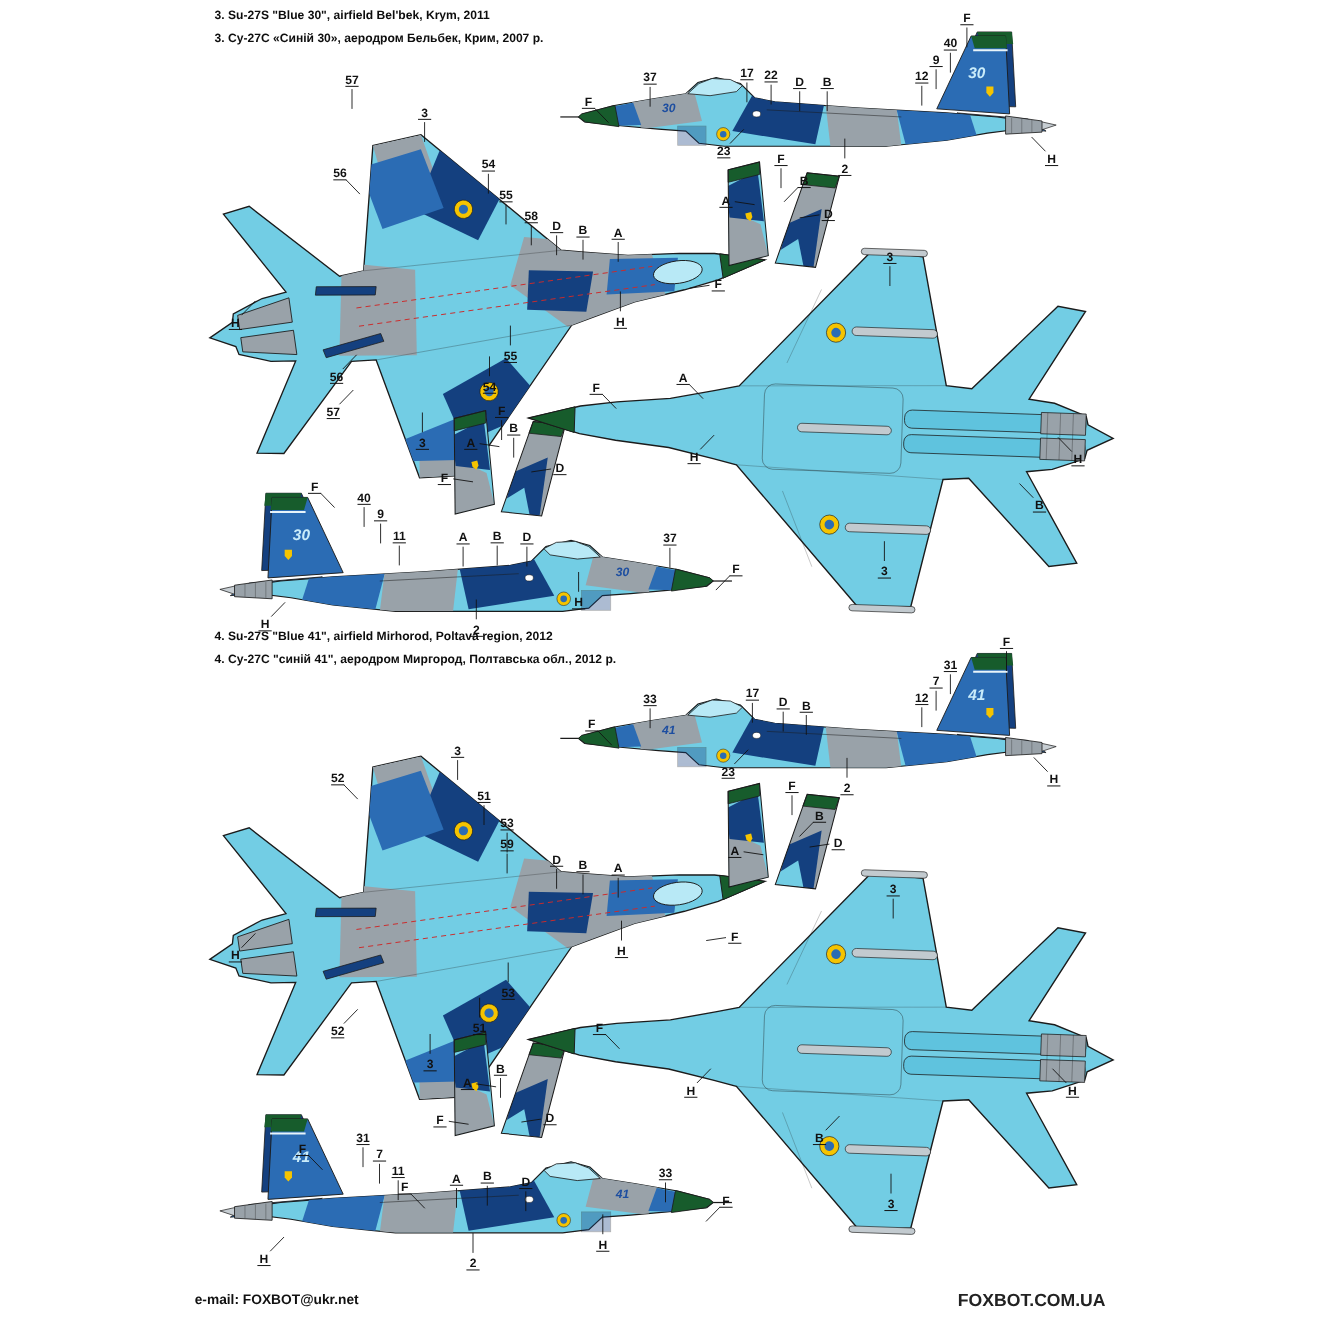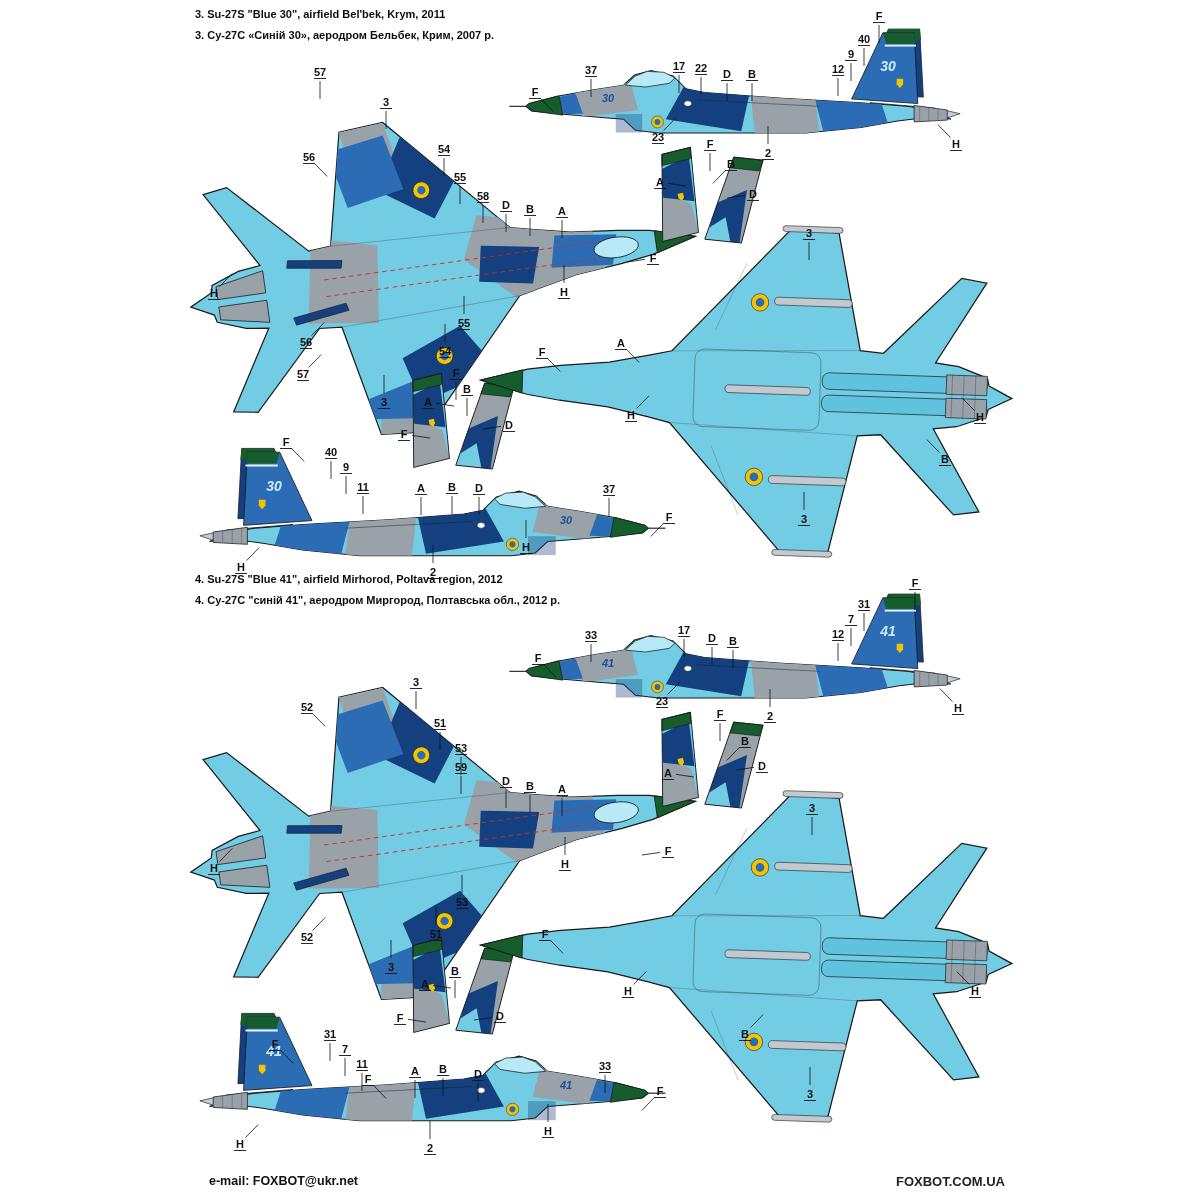--- a/index.html
+++ b/index.html
@@ -3,22 +3,22 @@
 <meta charset="utf-8">
 <style>
   html,body{margin:0;padding:0;width:1200px;height:1200px;background:#fff;overflow:hidden;
     font-family:"Liberation Sans",sans-serif;position:relative}
   .sheet{position:absolute;inset:0;background:#fff}
   .scheme{position:absolute;left:0;width:1200px;height:600px}
   .scheme svg.scheme-art{position:absolute;left:0;top:0;pointer-events:none}
   .title{position:absolute;left:195px;font-weight:bold;font-size:11px;color:#0d0d0d;white-space:nowrap}
   .title.en{top:8px}
   .title.uk{top:29px}
-  .footer-left{position:absolute;left:209px;top:1174px;font-weight:bold;font-size:12.5px;color:#111;white-space:nowrap}
-  .footer-right{position:absolute;right:195px;top:1174px;font-weight:bold;font-size:13px;color:#222;white-space:nowrap}
+  .footer-left{position:absolute;left:177px;top:1174px;font-weight:bold;font-size:12.5px;color:#111;white-space:nowrap}
+  .footer-right{position:absolute;right:195px;top:1174px;font-weight:bold;font-size:16px;color:#222;white-space:nowrap}
   .callout-text{font-family:"Liberation Sans",sans-serif;font-weight:bold;font-size:11px;fill:#111;text-anchor:middle}
   .callout-underline{stroke:#111;stroke-width:.9}
   .callout-leader{stroke:#111;stroke-width:.8}
   .bort-number{font-family:"Liberation Sans",sans-serif;font-weight:bold;font-style:italic;text-anchor:middle}
   #defs-holder{position:absolute;width:0;height:0}
 </style>
 </head>
 <body>
 
 <svg id="defs-holder" aria-hidden="true">

